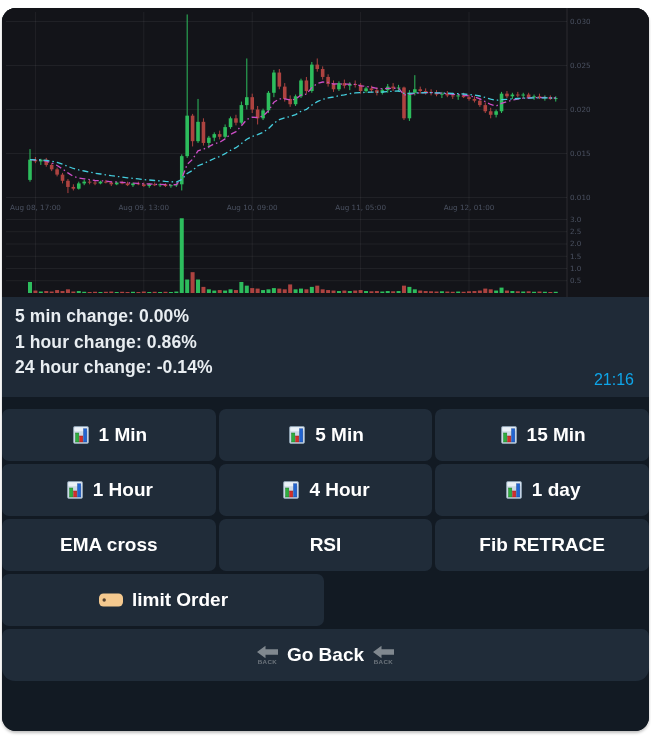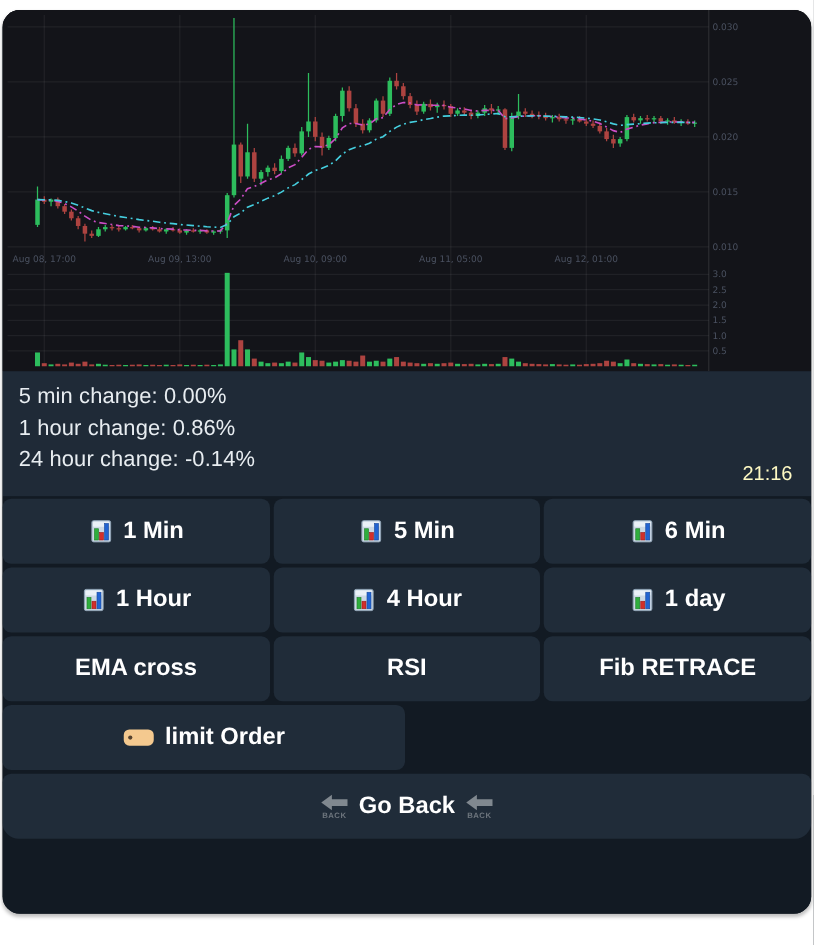--- a/index.html
+++ b/index.html
@@ -3,23 +3,23 @@
 <meta charset="utf-8">
 <style>
   html,body{margin:0;padding:0;}
   body{width:651px;height:756px;background:#ffffff;font-family:"Liberation Sans","DejaVu Sans",sans-serif;overflow:hidden;}
   .page{position:relative;width:651px;height:636px;background:#ffffff;}
   .tg-message{position:absolute;left:2px;top:8px;width:647px;height:723px;border-radius:14px;overflow:hidden;background:#121a23;box-shadow:0 2px 3px rgba(0,0,0,0.25);}
   .chart-wrap{position:relative;width:647px;height:289px;background:#131419;}
   #chart-svg{display:block;width:647px;height:289px;}
   #chart-svg text{font-family:"DejaVu Sans",sans-serif;}
   .stats{position:relative;width:647px;height:100px;background:#1f2a37;box-sizing:border-box;padding:7px 14px 0 13px;}
-  .stats-line{color:#e8edf1;font-size:17.5px;line-height:25.5px;font-weight:400;letter-spacing:0.1px;}
-  .timestamp{position:absolute;right:15px;bottom:8px;color:#fef9c3;font-size:16px;}
-  .kb{width:647px;height:334px;background:#121a23;box-sizing:border-box;padding-top:2px;display:flex;flex-direction:column;gap:3px;}
+  .stats-line{color:#e8edf1;font-size:17.5px;line-height:25.5px;font-weight:700;letter-spacing:0.1px;}
+  .timestamp{position:absolute;right:15px;bottom:8px;color:#0ea5e9;font-size:16px;}
+  .kb{width:647px;height:334px;background:#121a23;box-sizing:border-box;padding-top:12px;display:flex;flex-direction:column;gap:3px;}
   .kb-row{height:52px;display:grid;gap:3px;}
   .cols-3{grid-template-columns:1fr 1fr 1fr;}
   .cols-2{grid-template-columns:1fr 1fr;}
   .cols-1{grid-template-columns:1fr;}
   .kb-btn{background:#202c39;border:none;border-radius:7px;display:flex;align-items:center;justify-content:center;gap:8px;color:#ffffff;font-size:19px;font-weight:700;font-family:"Liberation Sans","DejaVu Sans",sans-serif;cursor:pointer;padding:0;}
   .kb-btn.bottom{border-radius:7px 7px 13px 13px;justify-content:center;}
   .icon{display:inline-flex;align-items:center;justify-content:center;}
 </style>
 </head>
 <body>
@@ -399,21 +399,21 @@
         <button class="kb-btn">
           <span class="icon">
             <svg width="20" height="20" viewBox="0 0 20 20">
                 <rect x="2.5" y="1.5" width="15" height="17" rx="1.4" fill="#cdd9e5" stroke="#8fa3b5" stroke-width="0.8"></rect>
                 <rect x="3.4" y="2.3" width="13.2" height="4" rx="0.8" fill="#eaf1f7"></rect>
                 <rect x="4.6" y="8" width="3.2" height="9" fill="#2fae3d" stroke="#1c7d28" stroke-width="0.5"></rect>
                 <rect x="8.6" y="11" width="3.2" height="6" fill="#d32f2a" stroke="#9c1f1c" stroke-width="0.5"></rect>
                 <rect x="12.6" y="3.8" width="3.2" height="13.2" fill="#2264d1" stroke="#174a9e" stroke-width="0.5"></rect>
               </svg>
           </span>
-          <span>6 Min</span>
+          <span>15 Min</span>
         </button>
       </div>
 
       <div class="kb-row cols-3">
         <button class="kb-btn">
           <span class="icon">
             <svg width="20" height="20" viewBox="0 0 20 20">
                 <rect x="2.5" y="1.5" width="15" height="17" rx="1.4" fill="#cdd9e5" stroke="#8fa3b5" stroke-width="0.8"></rect>
                 <rect x="3.4" y="2.3" width="13.2" height="4" rx="0.8" fill="#eaf1f7"></rect>
                 <rect x="4.6" y="8" width="3.2" height="9" fill="#2fae3d" stroke="#1c7d28" stroke-width="0.5"></rect>

